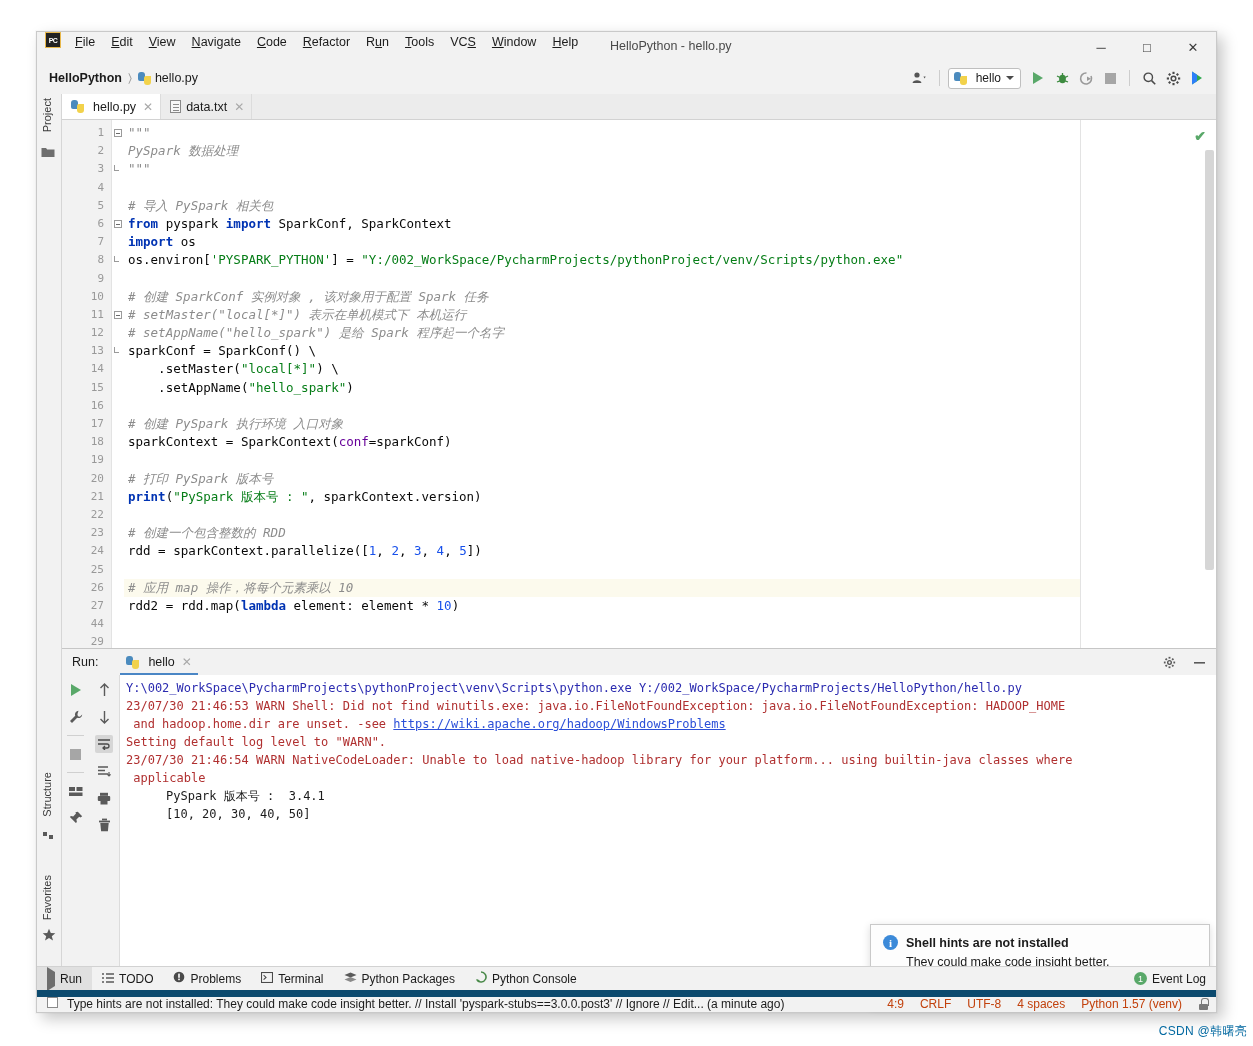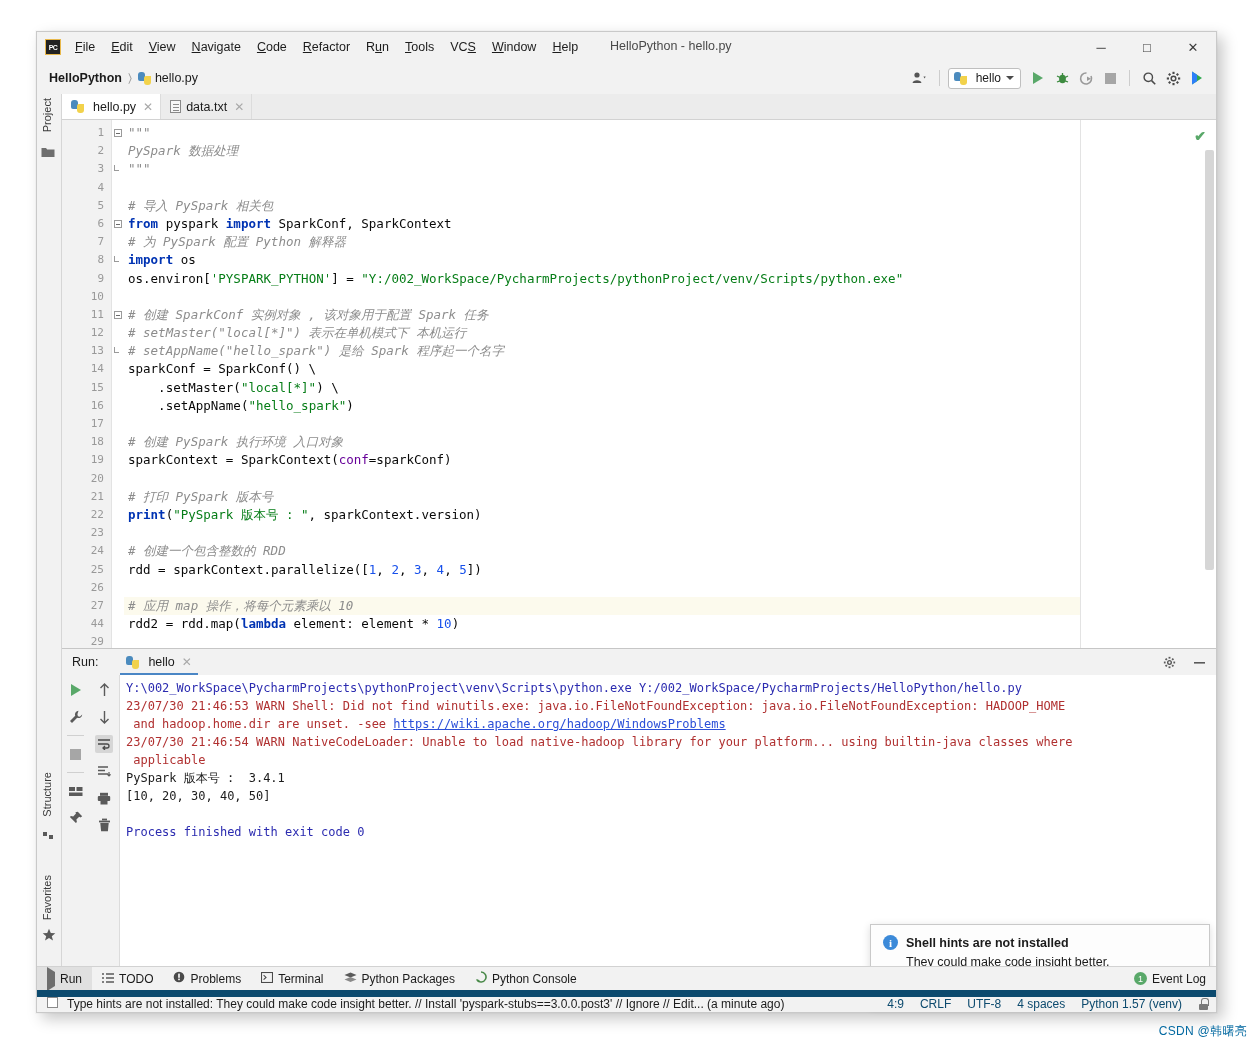--- a/index.html
+++ b/index.html
@@ -21,21 +21,21 @@
     width: 1181px; height: 982px;
     background: #f2f2f2;
     border: 1px solid #c9c9c9;
     box-shadow: 0 0 0 1px rgba(0,0,0,0.02), 6px 6px 14px rgba(0,0,0,0.22);
     display: flex; flex-direction: column;
   }
 
   
   .menubar {
     height: 30px; background: #f2f2f2;
-    display: flex; align-items: center;
+    display: flex; align-items: flex-start;
     position: relative; flex: 0 0 30px;
   }
   .pc-logo {
     width: 16px; height: 16px; margin-left: 8px; margin-right: 6px;
     background: #222; border: 1px solid #e8b84b;
     color: #fff; font-size: 7px; font-weight: bold;
     display: flex; align-items: center; justify-content: center;
     letter-spacing: -0.5px;
   }
   .menu-item {
@@ -191,21 +191,21 @@
   .rtico { width: 18px; height: 18px; display: flex; align-items: center; justify-content: center; color: #5a5a5a; font-size: 13px;}
   .rtico.sel { background: #d6d6d6; border-radius: 2px; }
   .rt-div { width: 17px; height: 1px; background: #d0d0d0; }
   .console {
     flex: 1 1 auto; background: #ffffff; padding: 4px 12px 0 6px;
     font-family: "DejaVu Sans Mono", monospace; font-size: 12px;
     overflow: hidden; position: relative; min-width: 0;
   }
   .oline { height: 18px; line-height: 18px; white-space: pre; color: #b03030; }
   .oline.cmd { color: #2b2bb0; }
-  .oline.plain { color: #1b1b1b; }
+  .oline.plain { color: #1b1b1b; margin-left: 40px; }
   .oline.done { color: #2b2bb0; }
   .olink { color: #2b4fd8; text-decoration: underline; }
 
   
   .balloon {
     position: absolute; right: 6px; bottom: 6px; width: 340px;
     background: #fdfdfd; border: 1px solid #c9c9c9;
     box-shadow: 0 2px 8px rgba(0,0,0,0.14);
     padding: 10px 12px 11px 12px;
   }
@@ -239,21 +239,21 @@
   
   .statusbar {
     height: 22px; background: #f2f2f2; border-top: 7px solid #0c4a6e;
     display: flex; position: relative; flex: 0 0 22px;
   }
   .sb-ico {
     width: 11px; height: 11px; border: 1px solid #8a8a8a; margin-left: 10px; margin-right: 9px;
     background: #fff;
   }
   .sb-msg { font-size: 12px; color: #1b1b1b; white-space: nowrap; }
-  .sb-right { position: absolute; right: 8px; display: flex; align-items: center; gap: 16px; font-size: 12px; color: #0c4a6e; }
+  .sb-right { position: absolute; right: 8px; display: flex; align-items: center; gap: 16px; font-size: 12px; color: #c2410c; }
   .lock {
     width: 10px; height: 12px; position: relative; display: inline-block;
   }
   .lock::before {
     content: ''; position: absolute; left: 1px; bottom: 0; width: 9px; height: 6px;
     background: #7a7a7a; border-radius: 1px;
   }
   .lock::after {
     content: ''; position: absolute; left: 3px; top: 0; width: 6px; height: 7px;
     border: 1.5px solid #7a7a7a; border-bottom: none; border-radius: 3px 3px 0 0;
@@ -447,21 +447,20 @@
               <div class="foldmark open" style="top: 191px;"></div>
               <div class="foldmark nb" style="top: 227.4px; border-left: 1px solid rgb(154, 154, 154); border-bottom: 1px solid rgb(154, 154, 154); height: 6px; width: 5px;"></div>
             </div>
         <div class="codearea" id="codearea">
               <div class="cline"><span class="cmt">"""</span></div>
               <div class="cline"><span class="cmt">PySpark 数据处理</span></div>
               <div class="cline"><span class="cmt">"""</span></div>
               <div class="cline">&nbsp;</div>
               <div class="cline"><span class="cmt"># 导入 PySpark 相关包</span></div>
               <div class="cline"><span class="kw">from</span> pyspark <span class="kw">import</span> SparkConf, SparkContext</div>
-              <div class="cline"><span class="cmt"># 为 PySpark 配置 Python 解释器</span></div>
               <div class="cline"><span class="kw">import</span> os</div>
               <div class="cline">os.environ[<span class="str">'PYSPARK_PYTHON'</span>] = <span class="str">"Y:/002_WorkSpace/PycharmProjects/pythonProject/venv/Scripts/python.exe"</span></div>
               <div class="cline">&nbsp;</div>
               <div class="cline"><span class="cmt"># 创建 SparkConf 实例对象 , 该对象用于配置 Spark 任务</span></div>
               <div class="cline"><span class="cmt"># setMaster("local[*]") 表示在单机模式下 本机运行</span></div>
               <div class="cline"><span class="cmt"># setAppName("hello_spark") 是给 Spark 程序起一个名字</span></div>
               <div class="cline">sparkConf = SparkConf() \</div>
               <div class="cline">    .setMaster(<span class="str">"local[*]"</span>) \</div>
               <div class="cline">    .setAppName(<span class="str">"hello_spark"</span>)</div>
               <div class="cline">&nbsp;</div>
@@ -578,26 +577,26 @@
                     <rect x="4" y="0.6" width="5" height="1.8" fill="#5a5a5a"></rect>
                     <rect x="1" y="2.6" width="11" height="1.8" fill="#5a5a5a"></rect>
                     <path d="M2.3 5 h8.4 l-0.8 8.2 h-6.8 z" fill="#5a5a5a"></path>
                   </svg>
             </span>
           </div>
           <div class="console" id="console">
                 <div class="oline cmd">Y:\002_WorkSpace\PycharmProjects\pythonProject\venv\Scripts\python.exe Y:/002_WorkSpace/PycharmProjects/HelloPython/hello.py</div>
                 <div class="oline">23/07/30 21:46:53 WARN Shell: Did not find winutils.exe: java.io.FileNotFoundException: java.io.FileNotFoundException: HADOOP_HOME</div>
                 <div class="oline"><span> and hadoop.home.dir are unset. -see </span><span class="olink">https://wiki.apache.org/hadoop/WindowsProblems</span></div>
+                <div class="oline">Setting default log level to "WARN".</div>
                 <div class="oline">23/07/30 21:46:54 WARN NativeCodeLoader: Unable to load native-hadoop library for your platform... using builtin-java classes where</div>
                 <div class="oline"> applicable</div>
                 <div class="oline plain">PySpark 版本号 :  3.4.1</div>
                 <div class="oline plain">[10, 20, 30, 40, 50]</div>
                 <div class="oline plain">&nbsp;</div>
-                <div class="oline done">Process finished with exit code 0</div>
               </div>
         </div>
 
         <div class="balloon">
           <div class="bl-row1">
             <span class="bl-info">i</span>
             <span class="bl-title">Shell hints are not installed</span>
           </div>
           <div class="bl-sub">They could make code insight better.</div>
           <div class="bl-acts">

